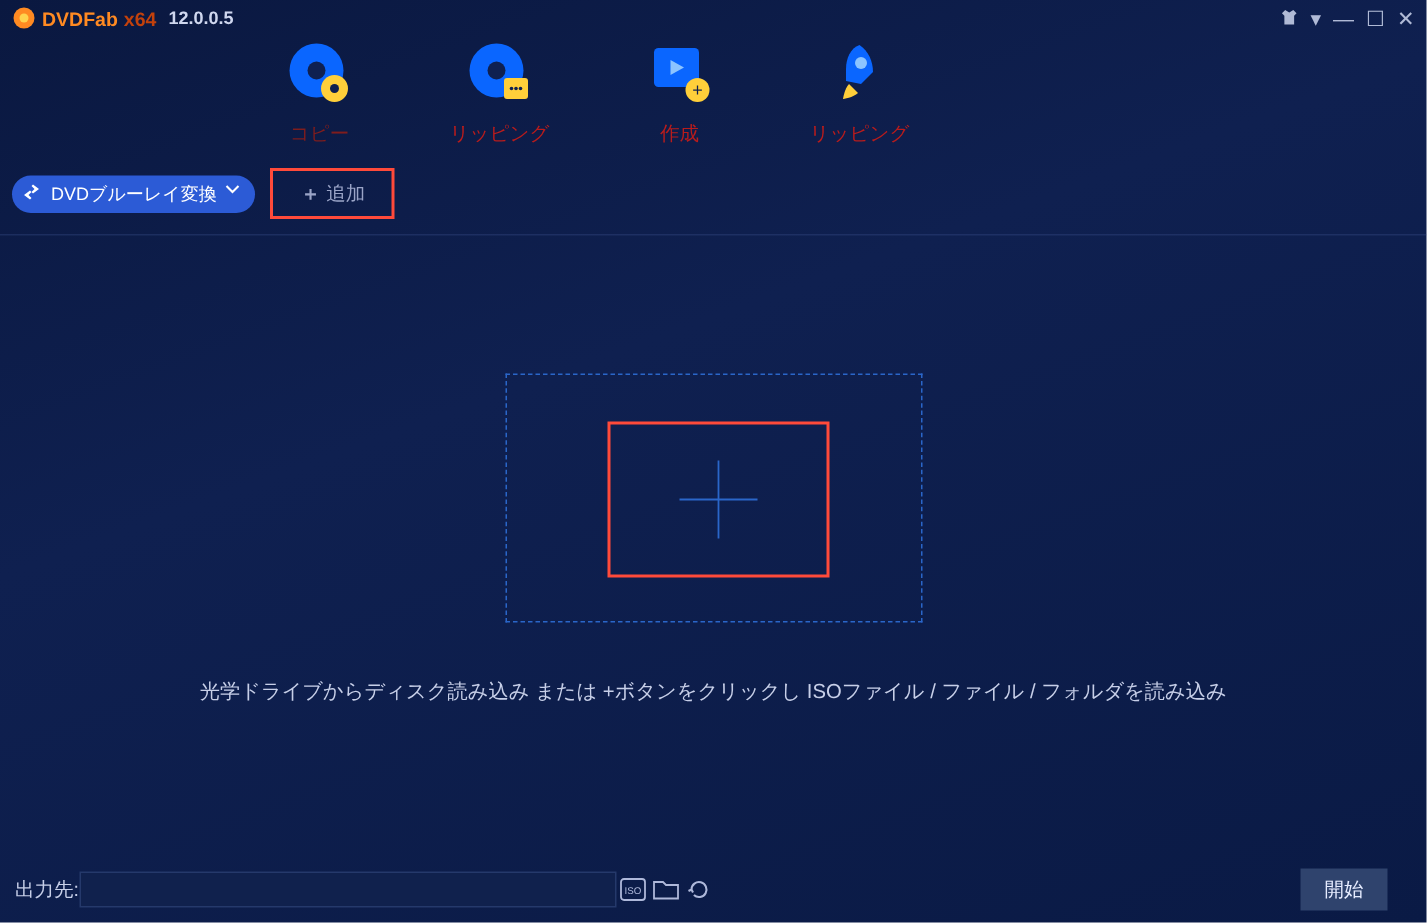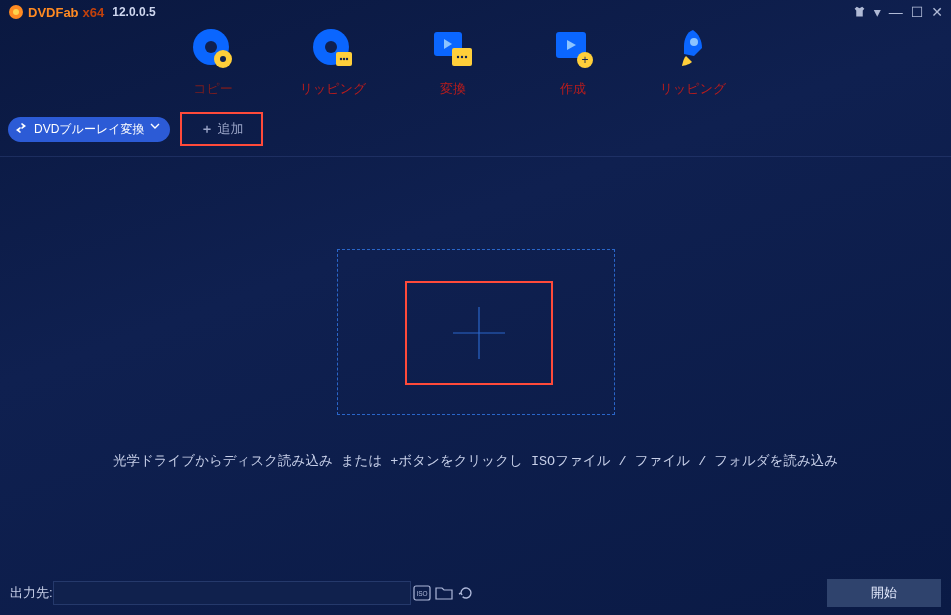--- a/index.html
+++ b/index.html
@@ -24,29 +24,29 @@
 .subbar { display: flex; align-items: center; gap: 10px; padding: 8px 8px 10px 8px; border-bottom: 1px solid rgba(60,80,140,.35); }
 .mode-pill { display: inline-flex; align-items: flex-start; gap: 6px; background: #2c5bd6; color: #fff; font-size: 12px; padding: 4px 10px 4px 6px; border-radius: 13px; cursor: pointer; }
 .add-btn { display: inline-flex; align-items: center; gap: 4px; padding: 6px 18px; border: 2px solid #ff4a3a; color: #9aa4c7; font-size: 13px; cursor: pointer; }
 .add-btn .plus { color: #9aa4c7; font-weight: bold; }
 
 
 .stage { position: relative; height: 395px; }
 .dashed-box { position: absolute; left: 337px; top: 92px; width: 278px; height: 166px; border: 1px dashed #2a66c9; }
 .red-box { position: absolute; left: 405px; top: 124px; width: 148px; height: 104px; border: 2px solid #ff4a3a; display: flex; align-items: center; justify-content: center; cursor: pointer; }
 .add-cross line { stroke: #2a66c9; stroke-width: 1.2; }
-.hint { position: absolute; top: 295px; width: 100%; text-align: center; font-size: 13.5px; color: #c7cfe8; font-family: Liberation Mono, monospace; }
+.hint { position: absolute; top: 295px; width: 100%; text-align: center; font-size: 13.5px; color: #c7cfe8; }
 
 
-.bottombar { position: absolute; left: 0; right: 0; bottom: 8px; display: flex; align-items: center; gap: 0; padding: 0 10px; justify-content: flex-end; }
+.bottombar { position: absolute; left: 0; right: 16px; bottom: 8px; display: flex; align-items: center; gap: 0; padding: 0 10px; justify-content: flex-end; }
 .out-label { font-size: 13px; color: #c7cfe8; }
 .out-field { flex: 0 0 358px; height: 24px; background: #10214d; border: 1px solid rgba(100,130,200,.25); }
 .small-iconbtn { width: 22px; height: 22px; display: inline-flex; align-items: center; justify-content: center; cursor: pointer; color: #aeb8da; }
 .spacer { flex: 1; }
-.start-btn { background: #2f436d; color: #e6ecff; font-size: 13px; padding: 5px 44px; border: none; cursor: pointer; }
+.start-btn { background: #2f436d; color: #e6ecff; font-size: 13px; padding: 5px 16px; border: none; cursor: pointer; }
 .chev { width:10px; height:10px; display:inline-block; }
 </style>
 </head>
 <body>
 
 <div class="titlebar">
   <div class="app-brand">
     <span class="app-logo">
       <svg viewBox="0 0 16 16">
           <circle cx="8" cy="8" r="7" fill="#ff8a22"></circle>
@@ -91,33 +91,20 @@
           <circle cx="21" cy="21" r="6" fill="#0f2050"></circle>
           <rect x="26" y="26" width="16" height="14" rx="2" fill="#ffcf3a"></rect>
           <circle cx="31" cy="33" r="1.2" fill="#0f2050"></circle>
           <circle cx="34" cy="33" r="1.2" fill="#0f2050"></circle>
           <circle cx="37" cy="33" r="1.2" fill="#0f2050"></circle>
         </svg>
     </span>
     <span class="tab-label">リッピング</span>
   </div>
 
-  <div class="tab">
-    <span class="tab-icon">
-      <svg viewBox="0 0 46 46">
-          <rect x="4" y="6" width="28" height="24" rx="3" fill="#0a66ff"></rect>
-          <polygon points="14,13 14,23 22,18" fill="#8cc4ff"></polygon>
-          <rect x="22" y="22" width="20" height="18" rx="2" fill="#ffcf3a"></rect>
-          <circle cx="28" cy="31" r="1.2" fill="#0f2050"></circle>
-          <circle cx="32" cy="31" r="1.2" fill="#0f2050"></circle>
-          <circle cx="36" cy="31" r="1.2" fill="#0f2050"></circle>
-        </svg>
-    </span>
-    <span class="tab-label">変換</span>
-  </div>
 
   <div class="tab">
     <span class="tab-icon">
       <svg viewBox="0 0 46 46">
           <rect x="6" y="6" width="30" height="26" rx="3" fill="#0a66ff"></rect>
           <polygon points="17,14 17,24 26,19" fill="#8cc4ff"></polygon>
           <circle cx="35" cy="34" r="8" fill="#ffcf3a"></circle>
           <text x="35" y="38" text-anchor="middle" font-size="12" fill="#0f2050">+</text>
         </svg>
     </span>

